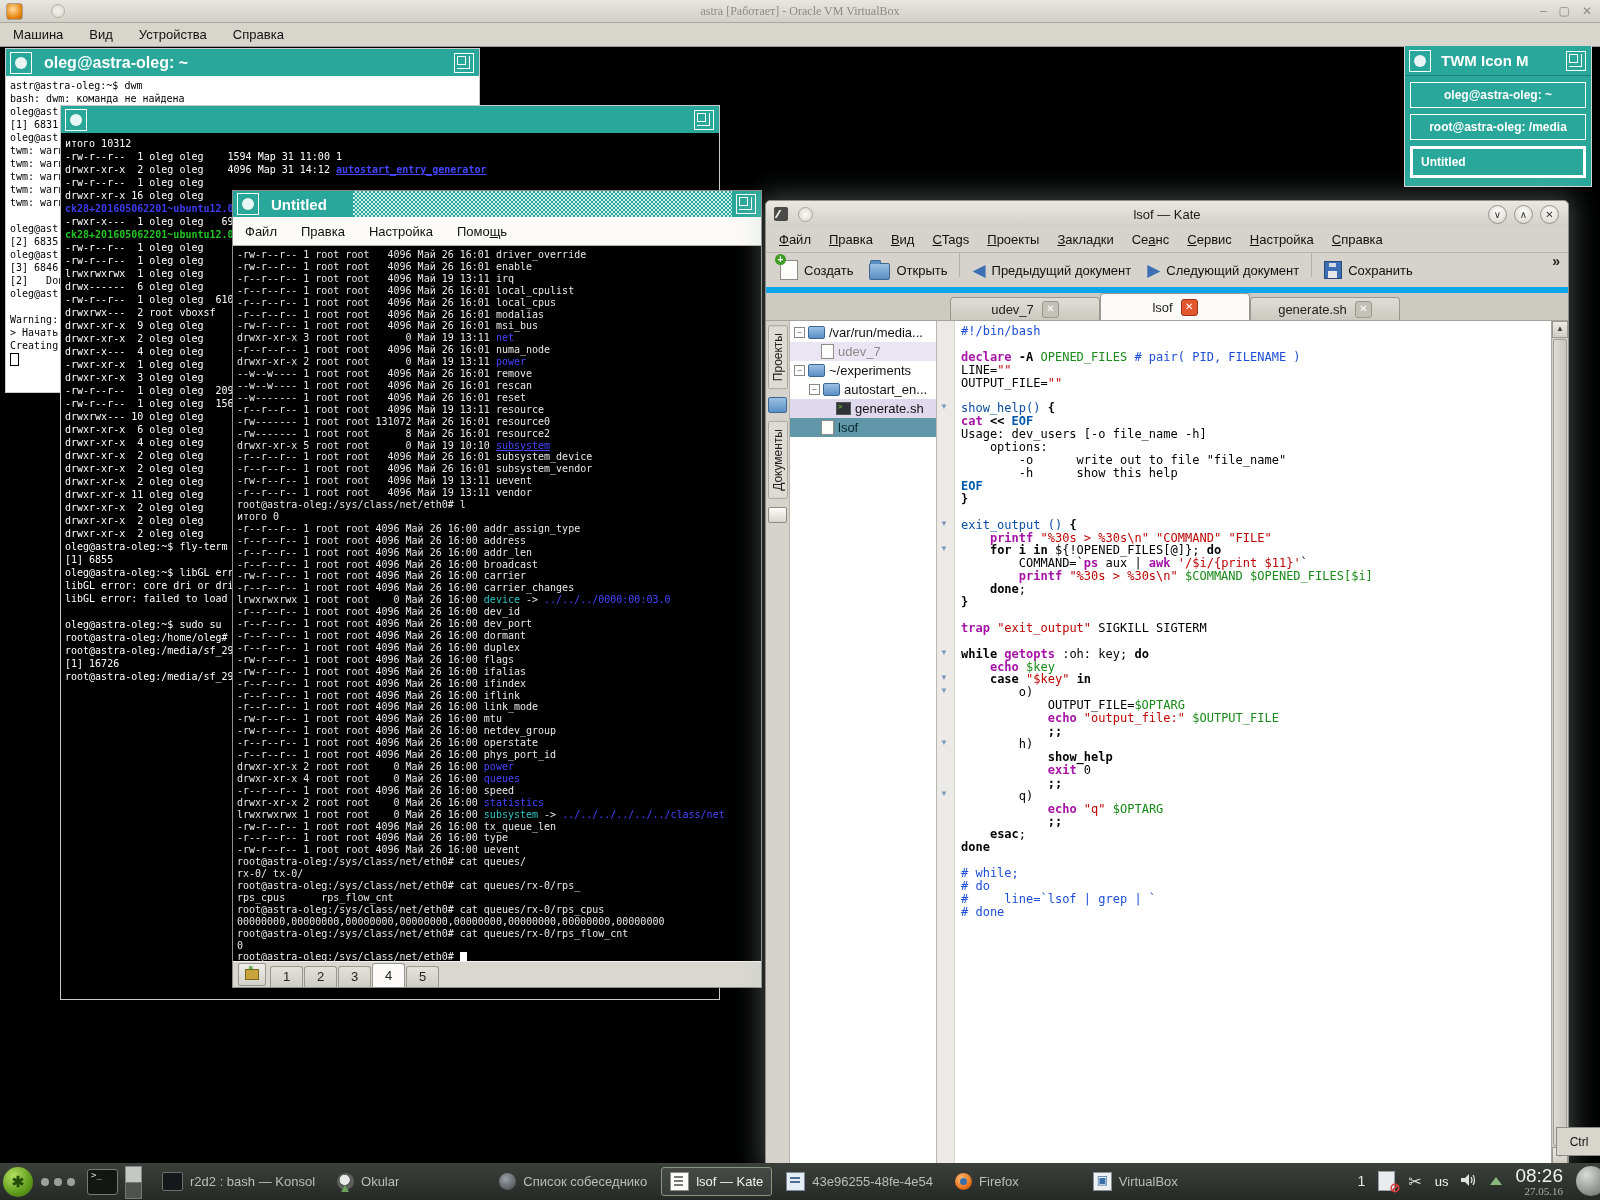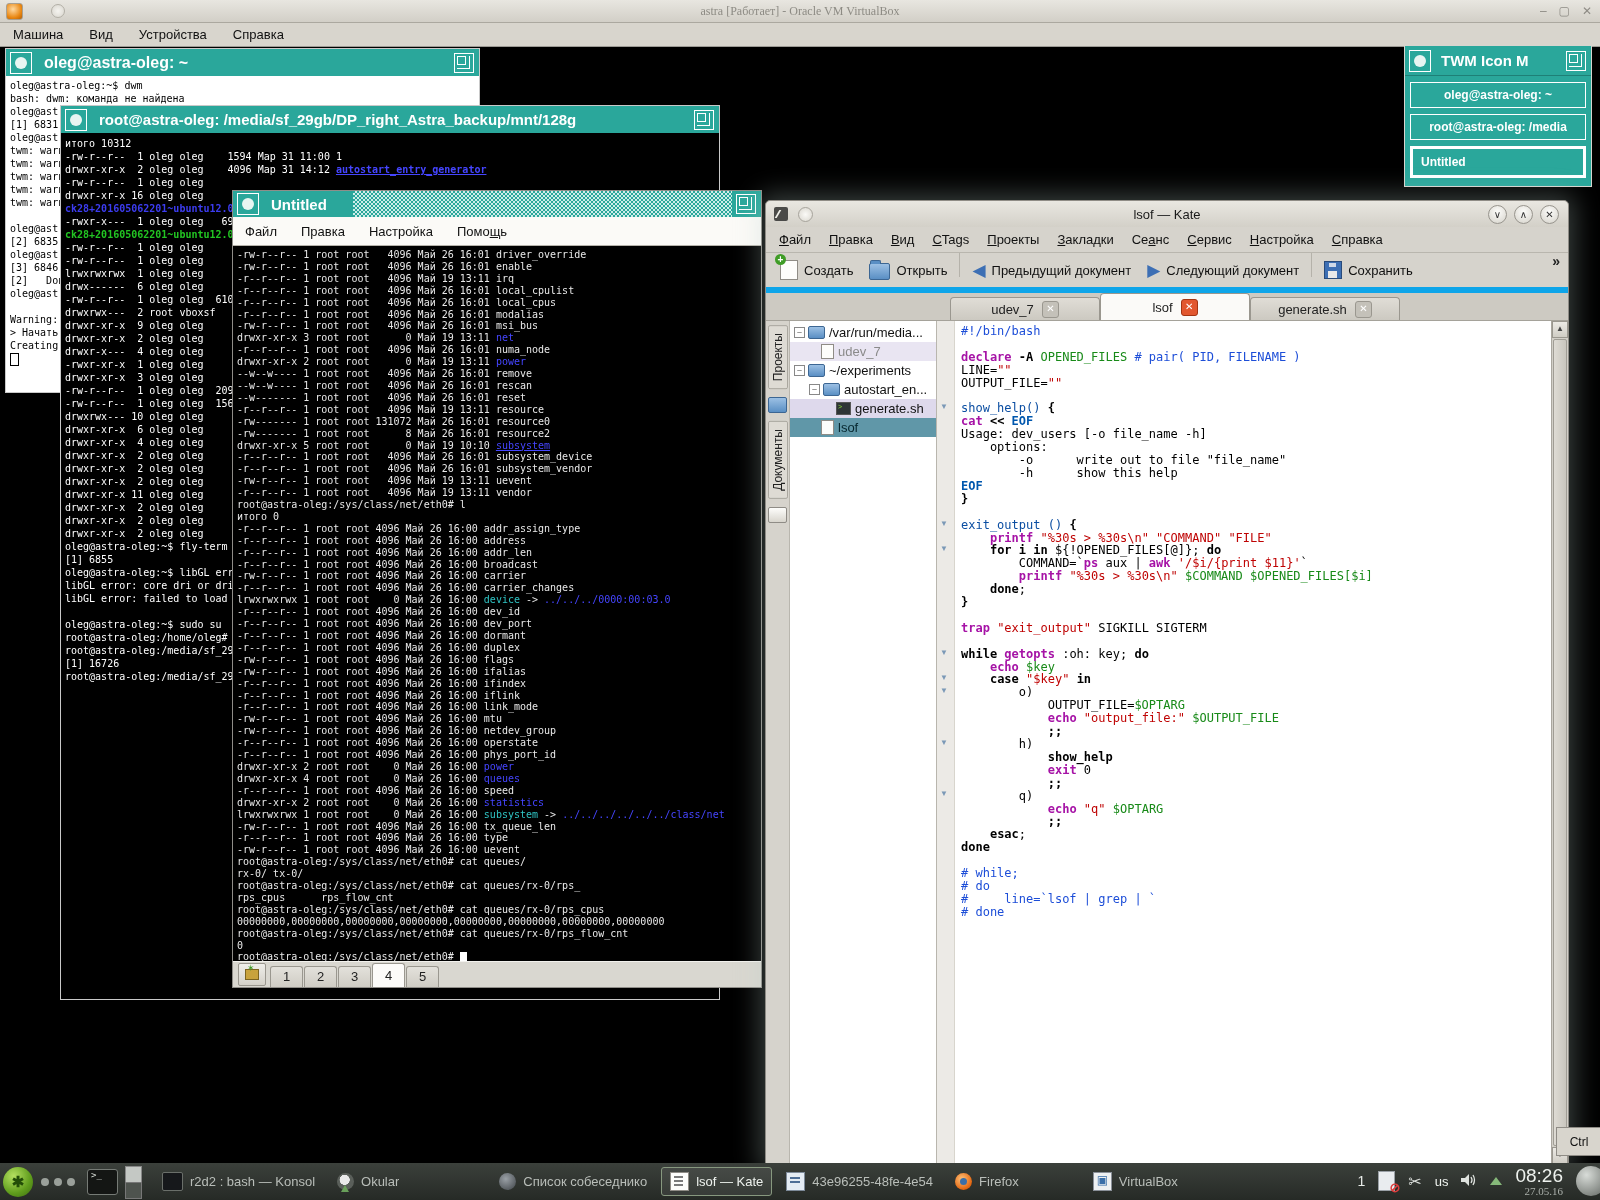--- a/index.html
+++ b/index.html
@@ -231,21 +231,21 @@
 
   <div id="term1">
     <div class="twm-title">
       <span class="twm-iconbox">
           <i></i>
         </span>
       <span class="twm-ttext">oleg@astra-oleg: ~</span>
       <span class="twm-resize"></span>
     </div>
     <div id="t1-lines" class="mono">
-        <div class="tline">oleg@astra-oleg:~$ dwm</div>
+        <div class="tline">astr@astra-oleg:~$ dwm</div>
         <div class="tline">bash: dwm: команда не найдена</div>
         <div class="tline">oleg@astr</div>
         <div class="tline">[1] 6831</div>
         <div class="tline">oleg@astr</div>
         <div class="tline">twm: warn</div>
         <div class="tline">twm: warn</div>
         <div class="tline">twm: warn</div>
         <div class="tline">twm: warn</div>
         <div class="tline">twm: warn</div>
         <div class="tline">&nbsp;</div>
@@ -261,21 +261,20 @@
         <div class="tline">Creating</div>
         <div class="tline"><span class="tc-curh"> </span></div>
       </div>
   </div>
 
   <div id="term2">
     <div class="twm-title">
       <span class="twm-iconbox">
           <i></i>
         </span>
-      <span class="twm-ttext">root@astra-oleg: /media/sf_29gb/DP_right_Astra_backup/mnt/128g</span>
       <span class="twm-resize"></span>
     </div>
     <div id="t2-lines" class="mono"><div class="tline">итого 10312</div><div class="tline">-rw-r--r--  1 oleg oleg    1594 Мар 31 11:00 1</div><div class="tline"><span class="tc-p">drwxr-xr-x  2 oleg oleg    4096 Мар 31 14:12 </span><span class="tc-ublue">autostart_entry_generator</span></div><div class="tline">-rw-r--r--  1 oleg oleg</div><div class="tline">drwxr-xr-x 16 oleg oleg</div><div class="tline"><span class="tc-bblue">ck28+201605062201~ubuntu12.04</span></div><div class="tline">-rwxr-x---  1 oleg oleg   69</div><div class="tline"><span class="tc-bgrn">ck28+201605062201~ubuntu12.04</span></div><div class="tline">-rw-r--r--  1 oleg oleg</div><div class="tline">-rw-r--r--  1 oleg oleg</div><div class="tline">lrwxrwxrwx  1 oleg oleg</div><div class="tline">drwx------  6 oleg oleg</div><div class="tline">-rw-r--r--  1 oleg oleg  610</div><div class="tline">drwxrwx---  2 root vboxsf</div><div class="tline">drwxr-xr-x  9 oleg oleg</div><div class="tline">drwxr-xr-x  2 oleg oleg</div><div class="tline">drwxr-x---  4 oleg oleg</div><div class="tline">-rwxr-xr-x  1 oleg oleg</div><div class="tline">drwxr-xr-x  3 oleg oleg</div><div class="tline">-rw-r--r--  1 oleg oleg  209</div><div class="tline">-rw-r--r--  1 oleg oleg  156</div><div class="tline">drwxrwx--- 10 oleg oleg</div><div class="tline">drwxr-xr-x  6 oleg oleg</div><div class="tline">drwxr-xr-x  4 oleg oleg</div><div class="tline">drwxr-xr-x  2 oleg oleg</div><div class="tline">drwxr-xr-x  2 oleg oleg</div><div class="tline">drwxr-xr-x  2 oleg oleg</div><div class="tline">drwxr-xr-x 11 oleg oleg</div><div class="tline">drwxr-xr-x  2 oleg oleg</div><div class="tline">drwxr-xr-x  2 oleg oleg</div><div class="tline">drwxr-xr-x  2 oleg oleg</div><div class="tline">oleg@astra-oleg:~$ fly-term &amp;</div><div class="tline">[1] 6855</div><div class="tline">oleg@astra-oleg:~$ libGL erro</div><div class="tline">libGL error: core dri or dri2</div><div class="tline">libGL error: failed to load d</div><div class="tline">&nbsp;</div><div class="tline">oleg@astra-oleg:~$ sudo su</div><div class="tline">root@astra-oleg:/home/oleg# c</div><div class="tline">root@astra-oleg:/media/sf_29g</div><div class="tline">[1] 16726</div><div class="tline">root@astra-oleg:/media/sf_29</div></div>
   </div>
 
   <div id="term3">
     <div class="twm-title">
       <span class="twm-iconbox">
           <i></i>
         </span>

